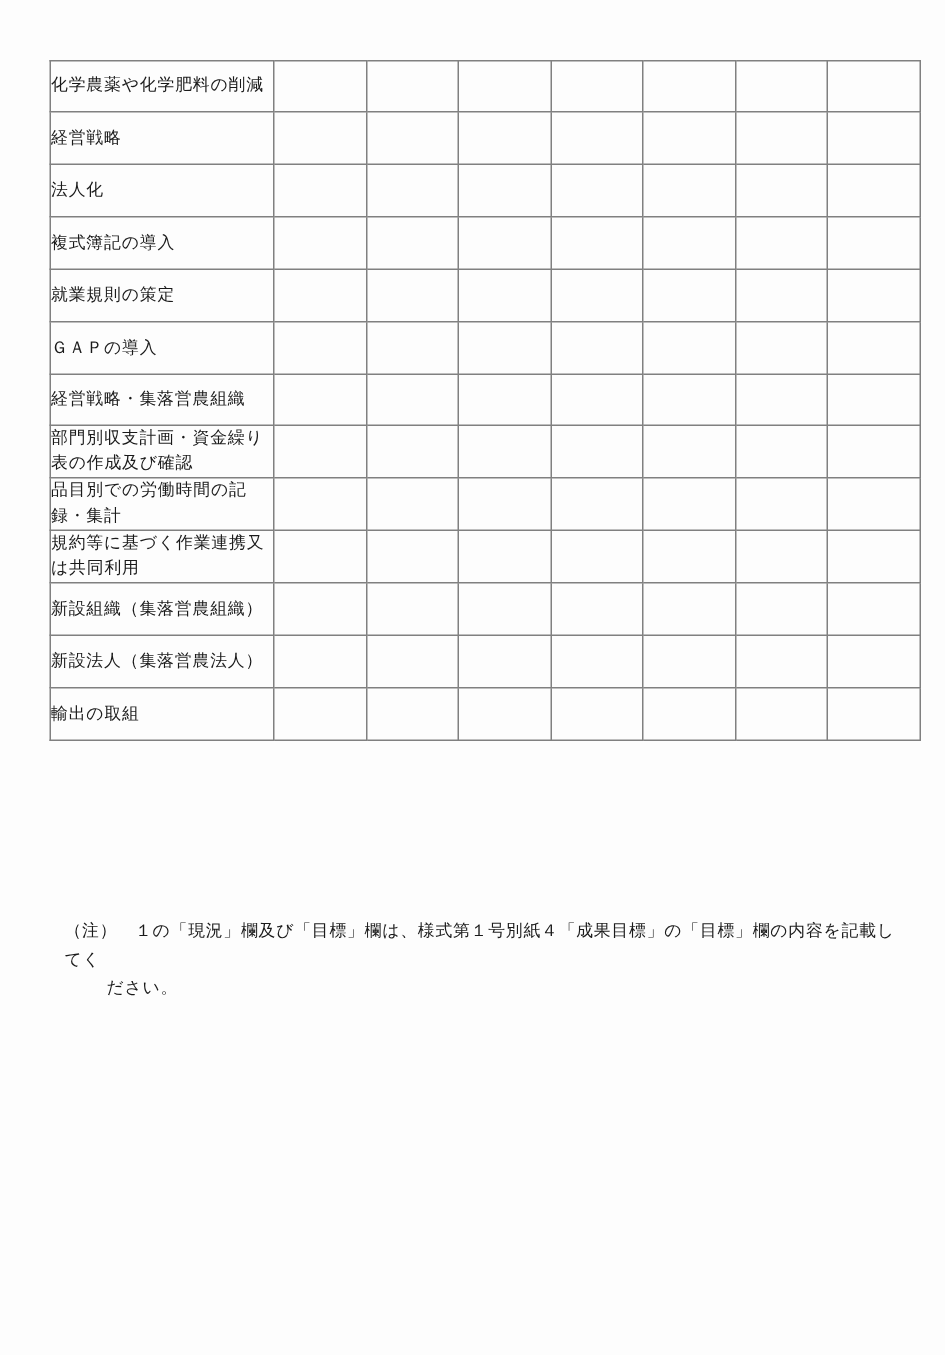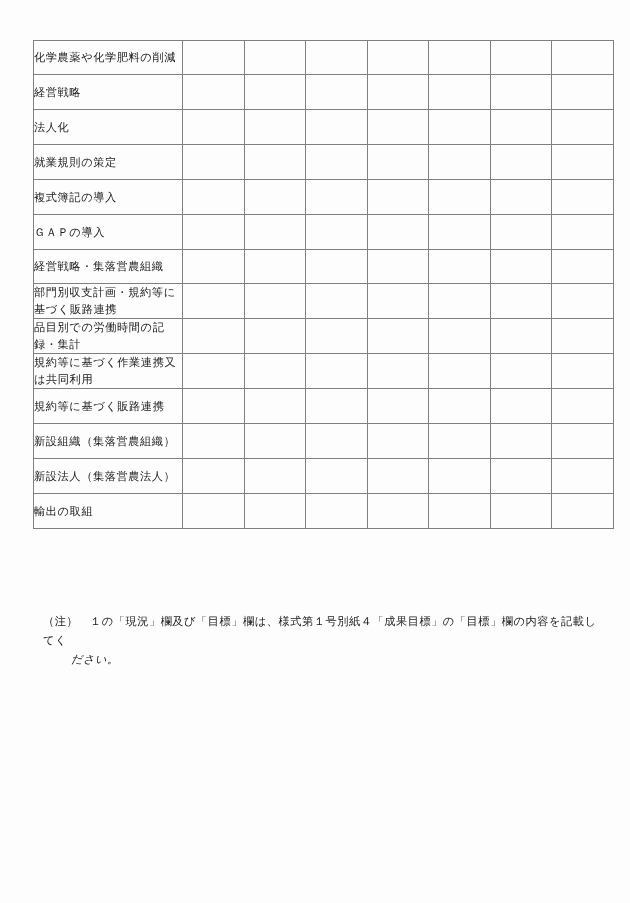--- a/index.html
+++ b/index.html
@@ -82,21 +82,20 @@
     font-size: 11.2px;
     line-height: 19px;
     letter-spacing: 0.55px;
     color: #1a1a1a;
   }
   .footnote .fn-line {
     display: block;
   }
   .footnote .fn-line.indent {
     padding-left: 28px;
-    font-style: italic;
   }
 </style>
 </head>
 <body>
 
 <div class="page">
 
   <div class="table-wrap">
     <table class="form-table">
       <tbody>
@@ -135,46 +134,46 @@
           <td class="entry-cell"></td>
           <td class="entry-cell"></td>
           <td class="entry-cell"></td>
           <td class="entry-cell"></td>
           <td class="entry-cell"></td>
           <td class="entry-cell"></td>
         </tr>
 
         <tr class="row-1line">
           <td class="label-cell">
+              <span class="label-text">複式簿記の導入</span>
+            </td>
+          <td class="entry-cell"></td>
+          <td class="entry-cell"></td>
+          <td class="entry-cell"></td>
+          <td class="entry-cell"></td>
+          <td class="entry-cell"></td>
+          <td class="entry-cell"></td>
+          <td class="entry-cell"></td>
+        </tr>
+
+        <tr class="row-1line">
+          <td class="label-cell">
               <span class="label-text">就業規則の策定</span>
             </td>
           <td class="entry-cell"></td>
           <td class="entry-cell"></td>
           <td class="entry-cell"></td>
           <td class="entry-cell"></td>
           <td class="entry-cell"></td>
           <td class="entry-cell"></td>
           <td class="entry-cell"></td>
         </tr>
 
         <tr class="row-1line">
           <td class="label-cell">
-              <span class="label-text">複式簿記の導入</span>
-            </td>
-          <td class="entry-cell"></td>
-          <td class="entry-cell"></td>
-          <td class="entry-cell"></td>
-          <td class="entry-cell"></td>
-          <td class="entry-cell"></td>
-          <td class="entry-cell"></td>
-          <td class="entry-cell"></td>
-        </tr>
-
-        <tr class="row-1line">
-          <td class="label-cell">
               <span class="label-text">ＧＡＰの導入</span>
             </td>
           <td class="entry-cell"></td>
           <td class="entry-cell"></td>
           <td class="entry-cell"></td>
           <td class="entry-cell"></td>
           <td class="entry-cell"></td>
           <td class="entry-cell"></td>
           <td class="entry-cell"></td>
         </tr>
@@ -187,21 +186,21 @@
           <td class="entry-cell"></td>
           <td class="entry-cell"></td>
           <td class="entry-cell"></td>
           <td class="entry-cell"></td>
           <td class="entry-cell"></td>
           <td class="entry-cell"></td>
         </tr>
 
         <tr class="row-2line">
           <td class="label-cell">
-              <span class="label-text">部門別収支計画・規約等に基づく販路連携</span>
+              <span class="label-text">部門別収支計画・資金繰り表の作成及び確認</span>
             </td>
           <td class="entry-cell"></td>
           <td class="entry-cell"></td>
           <td class="entry-cell"></td>
           <td class="entry-cell"></td>
           <td class="entry-cell"></td>
           <td class="entry-cell"></td>
           <td class="entry-cell"></td>
         </tr>
 
@@ -225,32 +224,20 @@
             </td>
           <td class="entry-cell"></td>
           <td class="entry-cell"></td>
           <td class="entry-cell"></td>
           <td class="entry-cell"></td>
           <td class="entry-cell"></td>
           <td class="entry-cell"></td>
           <td class="entry-cell"></td>
         </tr>
 
-        <tr class="row-1line">
-          <td class="label-cell">
-              <span class="label-text">規約等に基づく販路連携</span>
-            </td>
-          <td class="entry-cell"></td>
-          <td class="entry-cell"></td>
-          <td class="entry-cell"></td>
-          <td class="entry-cell"></td>
-          <td class="entry-cell"></td>
-          <td class="entry-cell"></td>
-          <td class="entry-cell"></td>
-        </tr>
 
 
         <tr class="row-1line">
           <td class="label-cell">
               <span class="label-text">新設組織（集落営農組織）</span>
             </td>
           <td class="entry-cell"></td>
           <td class="entry-cell"></td>
           <td class="entry-cell"></td>
           <td class="entry-cell"></td>

